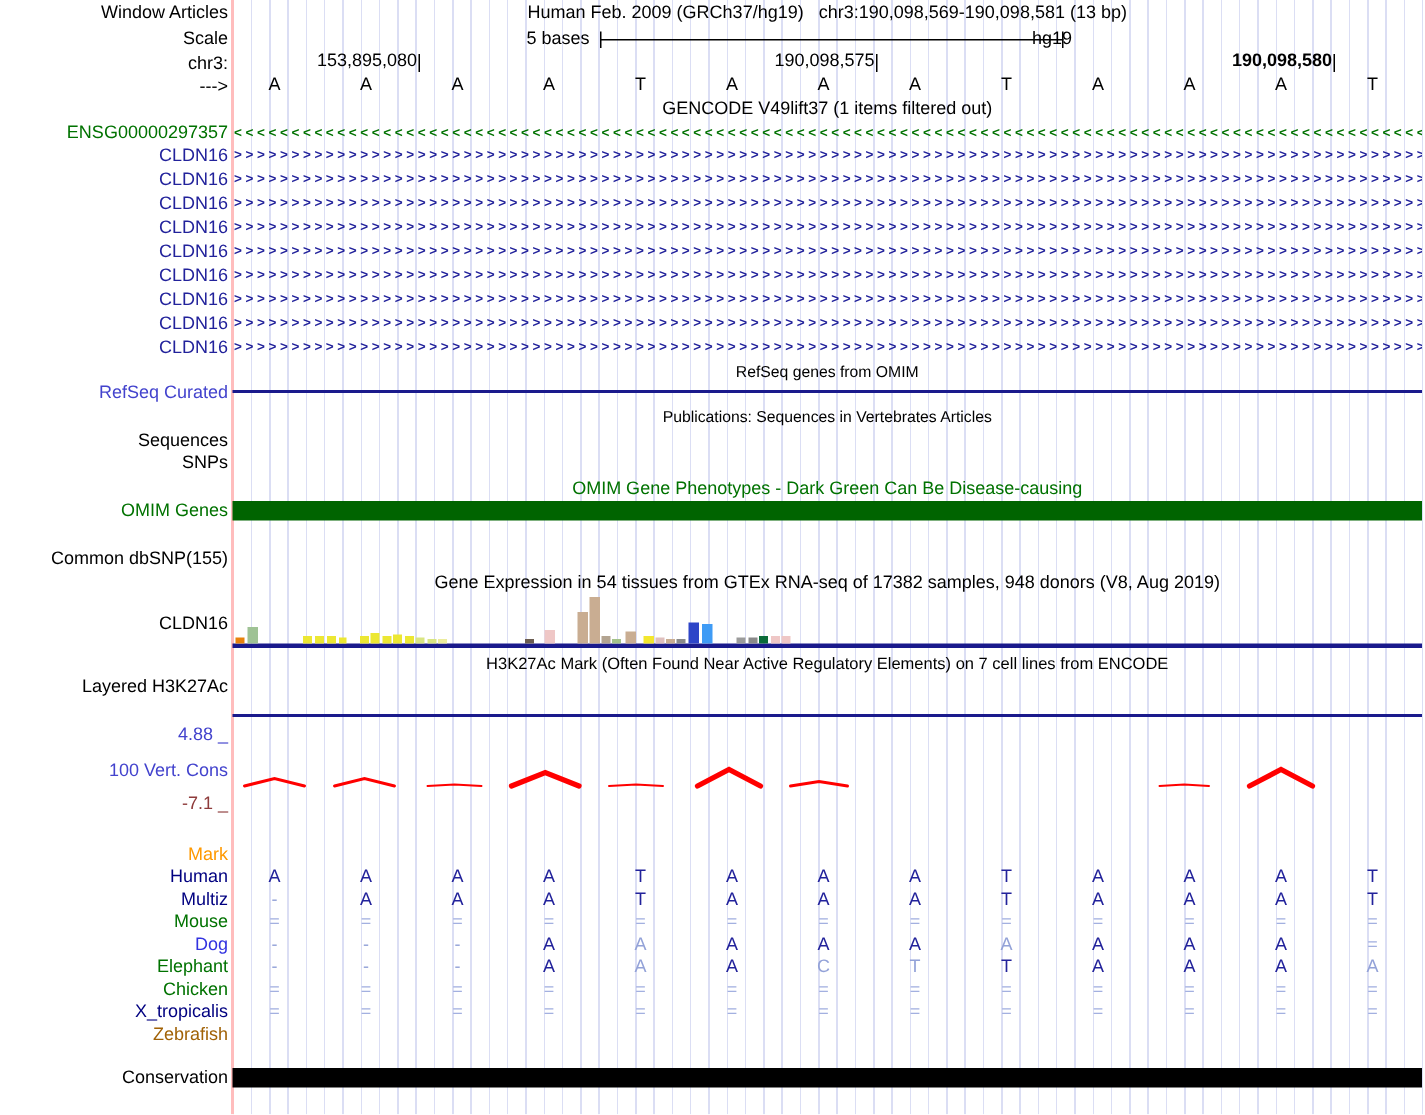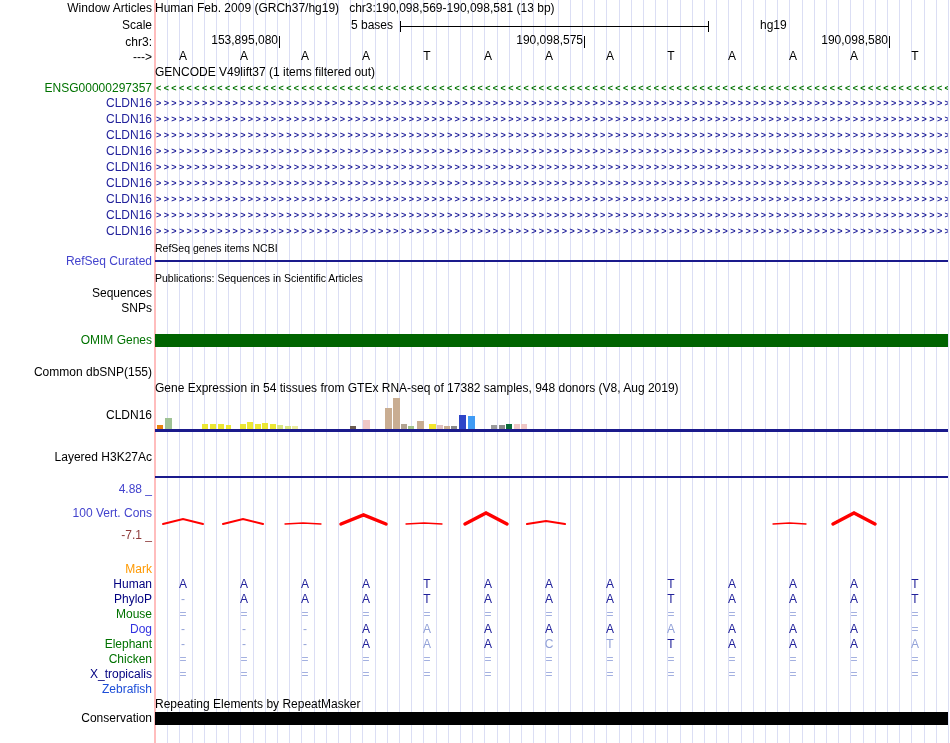--- a/index.html
+++ b/index.html
@@ -2,21 +2,21 @@
 <html><head>
 <meta charset="utf-8">
 <style>
   html,body{margin:0;padding:0;background:#fff;}
   .page{position:relative;width:950px;height:743px;background:#fff;overflow:hidden;
         font-family:"Liberation Sans",sans-serif;color:#000;}
   .grid{position:absolute;left:155px;top:0;width:794px;height:743px;
         background-image:repeating-linear-gradient(to right,#dbdef4 0,#dbdef4 1px,transparent 1px,transparent 12.2px);}
   .salmon{position:absolute;left:154px;top:0;width:2px;height:743px;background:#ffbdbd;}
   .llabel{position:absolute;right:798px;text-align:right;font-size:12px;line-height:13px;white-space:nowrap;}
-  .ctitle{position:absolute;left:155px;width:793px;font-size:12px;line-height:13px;white-space:nowrap;}
+  .ctitle{position:absolute;left:155px;width:793px;text-align:center;font-size:12px;line-height:13px;white-space:nowrap;}
   .small{font-size:10.5px;}
   .mid{font-size:11px;}
   .navy{color:#22229b;}
   .green{color:#007200;}
   .blue{color:#4343cd;}
   .maroon{color:#8e3b3b;}
   .generow{position:absolute;left:156px;width:792px;height:14px;line-height:14px;overflow:hidden;
            white-space:nowrap;font-size:9px;letter-spacing:2.4px;font-weight:bold;}
   .hline{position:absolute;left:155px;width:793px;background:#1a1a8c;}
   .barblock{position:absolute;left:155px;width:793px;}
@@ -37,80 +37,81 @@
   <div class="llabel" style="top:2px;">Window Articles</div>
   <div class="ctitle" style="top:2px;">
     <span>Human Feb. 2009 (GRCh37/hg19)</span><span>&nbsp;&nbsp;&nbsp;</span><span>chr3:190,098,569-190,098,581 (13 bp)</span>
   </div>
 
   <div class="llabel" style="top:19px;">Scale</div>
   <div class="rlabel" style="top:19px;right:557px;">5 bases</div>
   <div class="scaleline" style="left:400px;top:26px;width:309px;height:1px;"></div>
   <div class="scaleline" style="left:400px;top:21px;width:1px;height:11px;"></div>
   <div class="scaleline" style="left:708px;top:21px;width:1px;height:11px;"></div>
-  <div class="rlabel" style="top:19px;left:760px;text-align:center;">hg19</div>
+  <div class="rlabel" style="top:19px;left:688px;text-align:center;">hg19</div>
 
   <div class="llabel" style="top:36px;">chr3:</div>
   <div id="ruler"></div>
 
   <div class="llabel" style="top:51px;">---&gt;</div>
   <div id="bases"></div>
 
   <div class="ctitle" style="top:66px;">GENCODE V49lift37 (1 items filtered out)</div>
   <div class="llabel green" style="top:82px;">ENSG00000297357</div>
   <div id="ensg-arrows" class="generow green" style="top:81px;">&lt;&lt;&lt;&lt;&lt;&lt;&lt;&lt;&lt;&lt;&lt;&lt;&lt;&lt;&lt;&lt;&lt;&lt;&lt;&lt;&lt;&lt;&lt;&lt;&lt;&lt;&lt;&lt;&lt;&lt;&lt;&lt;&lt;&lt;&lt;&lt;&lt;&lt;&lt;&lt;&lt;&lt;&lt;&lt;&lt;&lt;&lt;&lt;&lt;&lt;&lt;&lt;&lt;&lt;&lt;&lt;&lt;&lt;&lt;&lt;&lt;&lt;&lt;&lt;&lt;&lt;&lt;&lt;&lt;&lt;&lt;&lt;&lt;&lt;&lt;&lt;&lt;&lt;&lt;&lt;&lt;&lt;&lt;&lt;&lt;&lt;&lt;&lt;&lt;&lt;&lt;&lt;&lt;&lt;&lt;&lt;&lt;&lt;&lt;&lt;&lt;&lt;&lt;&lt;&lt;&lt;&lt;&lt;&lt;&lt;&lt;&lt;&lt;&lt;&lt;&lt;&lt;&lt;&lt;&lt;&lt;&lt;&lt;&lt;&lt;&lt;&lt;&lt;&lt;&lt;</div>
   <div id="cldn-rows"></div>
 
-  <div class="ctitle small" style="top:242px;">RefSeq genes items NCBI</div>
+  <div class="ctitle small" style="top:242px;">RefSeq genes from OMIM</div>
   <div class="llabel blue" style="top:255px;">RefSeq Curated</div>
   <div class="hline" style="top:260px;height:2px;"></div>
 
-  <div class="ctitle small" style="top:272px;">Publications: Sequences in Scientific Articles</div>
+  <div class="ctitle small" style="top:272px;">Publications: Sequences in Vertebrates Articles</div>
   <div class="llabel" style="top:287px;">Sequences</div>
   <div class="llabel" style="top:302px;">SNPs</div>
 
+  <div class="ctitle green" style="top:319px;">OMIM Gene Phenotypes - Dark Green Can Be Disease-causing</div>
   <div class="llabel green" style="top:334px;">OMIM Genes</div>
   <div class="barblock" id="omim-bar" style="top: 334px; height: 13px; background: rgb(0, 100, 0);"></div>
 
   <div class="llabel" style="top:366px;">Common dbSNP(155)</div>
 
   <div class="ctitle" style="top:382px;">Gene Expression in 54 tissues from GTEx RNA-seq of 17382 samples, 948 donors (V8, Aug 2019)</div>
   <div class="llabel" style="top:409px;">CLDN16</div>
   <div id="gtex-bars"></div>
   <div class="barblock" id="gtex-baseline" style="top: 429px; height: 3px; background: rgb(26, 26, 140);"></div>
 
+  <div class="ctitle mid" style="top:437px;">H3K27Ac Mark (Often Found Near Active Regulatory Elements) on 7 cell lines from ENCODE</div>
   <div class="llabel" style="top:451px;">Layered H3K27Ac</div>
   <div class="hline" style="top:476px;height:2px;"></div>
 
   <div class="llabel blue" style="top:483px;">4.88 _</div>
   <div class="llabel blue" style="top:507px;">100 Vert. Cons</div>
   <div class="llabel maroon" style="top:529px;">-7.1 _</div>
   <svg id="cons-svg" width="793" height="34" style="position:absolute;left:155px;top:500px;">
       <polyline points="8,24 28,19 48,24" fill="none" stroke="#ff0000" stroke-width="2" stroke-linecap="round"></polyline>
       <polyline points="68,24 88,19 108,24" fill="none" stroke="#ff0000" stroke-width="2" stroke-linecap="round"></polyline>
       <polyline points="130,24 148,23 166,24" fill="none" stroke="#ff0000" stroke-width="1.3" stroke-linecap="round"></polyline>
       <polyline points="186,24 208.5,15 231,24" fill="none" stroke="#ff0000" stroke-width="3.5" stroke-linecap="round"></polyline>
       <polyline points="251,24 269,23 287,24" fill="none" stroke="#ff0000" stroke-width="1.3" stroke-linecap="round"></polyline>
       <polyline points="310,24 331,13 352,24" fill="none" stroke="#ff0000" stroke-width="3.5" stroke-linecap="round"></polyline>
       <polyline points="372,24 391,21 410,24" fill="none" stroke="#ff0000" stroke-width="2" stroke-linecap="round"></polyline>
       <polyline points="618,24 634.5,23 651,24" fill="none" stroke="#ff0000" stroke-width="1.3" stroke-linecap="round"></polyline>
       <polyline points="678,24 699,13 720,24" fill="none" stroke="#ff0000" stroke-width="3.5" stroke-linecap="round"></polyline>
     </svg>
 
   <div id="multiz-rows"></div>
 
-  <div class="ctitle" style="top:698px;">Repeating Elements by RepeatMasker</div>
   <div class="llabel" style="top:712px;">Conservation</div>
   <div class="barblock" id="repeat-bar" style="top: 712px; height: 13px; background: rgb(0, 0, 0);"></div>
 <div class="rtick" style="left: 279px; top: 36px;"></div>
     <div class="rlabel" style="top: 34px; right: 672px;">153,895,080</div>
     <div class="rtick" style="left: 584px; top: 36px;"></div>
     <div class="rlabel" style="top: 34px; right: 367px;">190,098,575</div>
     <div class="rtick" style="left: 889px; top: 36px;"></div>
-    <div class="rlabel" style="top: 34px; right: 62px;">190,098,580</div>
+    <div class="rlabel" style="top: 34px; right: 62px; font-weight: bold;">190,098,580</div>
     <div class="baseletter" style="left: 183px; top: 50px;">A</div>
     <div class="baseletter" style="left: 244px; top: 50px;">A</div>
     <div class="baseletter" style="left: 305px; top: 50px;">A</div>
     <div class="baseletter" style="left: 366px; top: 50px;">A</div>
     <div class="baseletter" style="left: 427px; top: 50px;">T</div>
     <div class="baseletter" style="left: 488px; top: 50px;">A</div>
     <div class="baseletter" style="left: 549px; top: 50px;">A</div>
     <div class="baseletter" style="left: 610px; top: 50px;">A</div>
     <div class="baseletter" style="left: 671px; top: 50px;">T</div>
     <div class="baseletter" style="left: 732px; top: 50px;">A</div>
@@ -175,21 +176,21 @@
     <div class="cell" style="left: 366px; top: 577px; color: rgb(34, 34, 155);">A</div>
     <div class="cell" style="left: 427px; top: 577px; color: rgb(34, 34, 155);">T</div>
     <div class="cell" style="left: 488px; top: 577px; color: rgb(34, 34, 155);">A</div>
     <div class="cell" style="left: 549px; top: 577px; color: rgb(34, 34, 155);">A</div>
     <div class="cell" style="left: 610px; top: 577px; color: rgb(34, 34, 155);">A</div>
     <div class="cell" style="left: 671px; top: 577px; color: rgb(34, 34, 155);">T</div>
     <div class="cell" style="left: 732px; top: 577px; color: rgb(34, 34, 155);">A</div>
     <div class="cell" style="left: 793px; top: 577px; color: rgb(34, 34, 155);">A</div>
     <div class="cell" style="left: 854px; top: 577px; color: rgb(34, 34, 155);">A</div>
     <div class="cell" style="left: 915px; top: 577px; color: rgb(34, 34, 155);">T</div>
-    <div class="llabel" style="top: 593px; color: rgb(0, 0, 128);">PhyloP</div>
+    <div class="llabel" style="top: 593px; color: rgb(0, 0, 128);">Multiz</div>
     <div class="cell" style="left: 183px; top: 592px; color: rgb(147, 162, 216);">-</div>
     <div class="cell" style="left: 244px; top: 592px; color: rgb(34, 34, 155);">A</div>
     <div class="cell" style="left: 305px; top: 592px; color: rgb(34, 34, 155);">A</div>
     <div class="cell" style="left: 366px; top: 592px; color: rgb(34, 34, 155);">A</div>
     <div class="cell" style="left: 427px; top: 592px; color: rgb(34, 34, 155);">T</div>
     <div class="cell" style="left: 488px; top: 592px; color: rgb(34, 34, 155);">A</div>
     <div class="cell" style="left: 549px; top: 592px; color: rgb(34, 34, 155);">A</div>
     <div class="cell" style="left: 610px; top: 592px; color: rgb(34, 34, 155);">A</div>
     <div class="cell" style="left: 671px; top: 592px; color: rgb(34, 34, 155);">T</div>
     <div class="cell" style="left: 732px; top: 592px; color: rgb(34, 34, 155);">A</div>
@@ -259,14 +260,14 @@
     <div class="cell" style="left: 366px; top: 667px; color: rgb(163, 176, 224);">=</div>
     <div class="cell" style="left: 427px; top: 667px; color: rgb(163, 176, 224);">=</div>
     <div class="cell" style="left: 488px; top: 667px; color: rgb(163, 176, 224);">=</div>
     <div class="cell" style="left: 549px; top: 667px; color: rgb(163, 176, 224);">=</div>
     <div class="cell" style="left: 610px; top: 667px; color: rgb(163, 176, 224);">=</div>
     <div class="cell" style="left: 671px; top: 667px; color: rgb(163, 176, 224);">=</div>
     <div class="cell" style="left: 732px; top: 667px; color: rgb(163, 176, 224);">=</div>
     <div class="cell" style="left: 793px; top: 667px; color: rgb(163, 176, 224);">=</div>
     <div class="cell" style="left: 854px; top: 667px; color: rgb(163, 176, 224);">=</div>
     <div class="cell" style="left: 915px; top: 667px; color: rgb(163, 176, 224);">=</div>
-    <div class="llabel" style="top: 683px; color: #1d4ed8;">Zebrafish</div>
+    <div class="llabel" style="top: 683px; color: #a16207;">Zebrafish</div>
   </div>
 
 </body></html>

